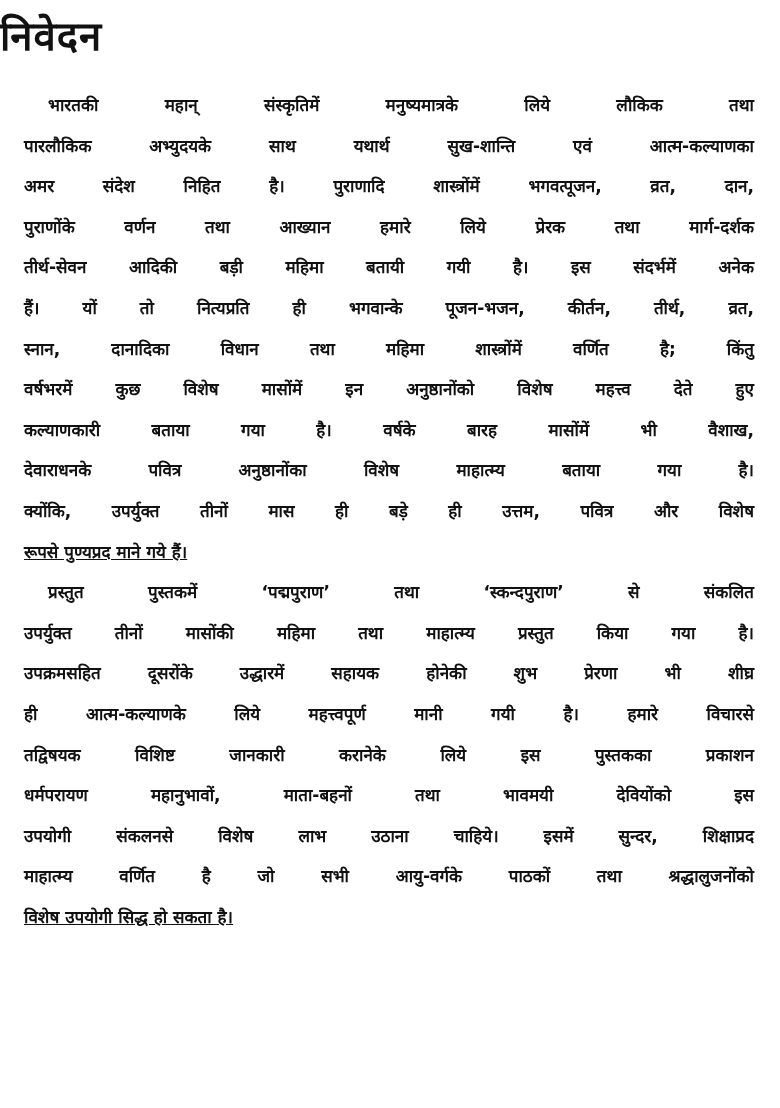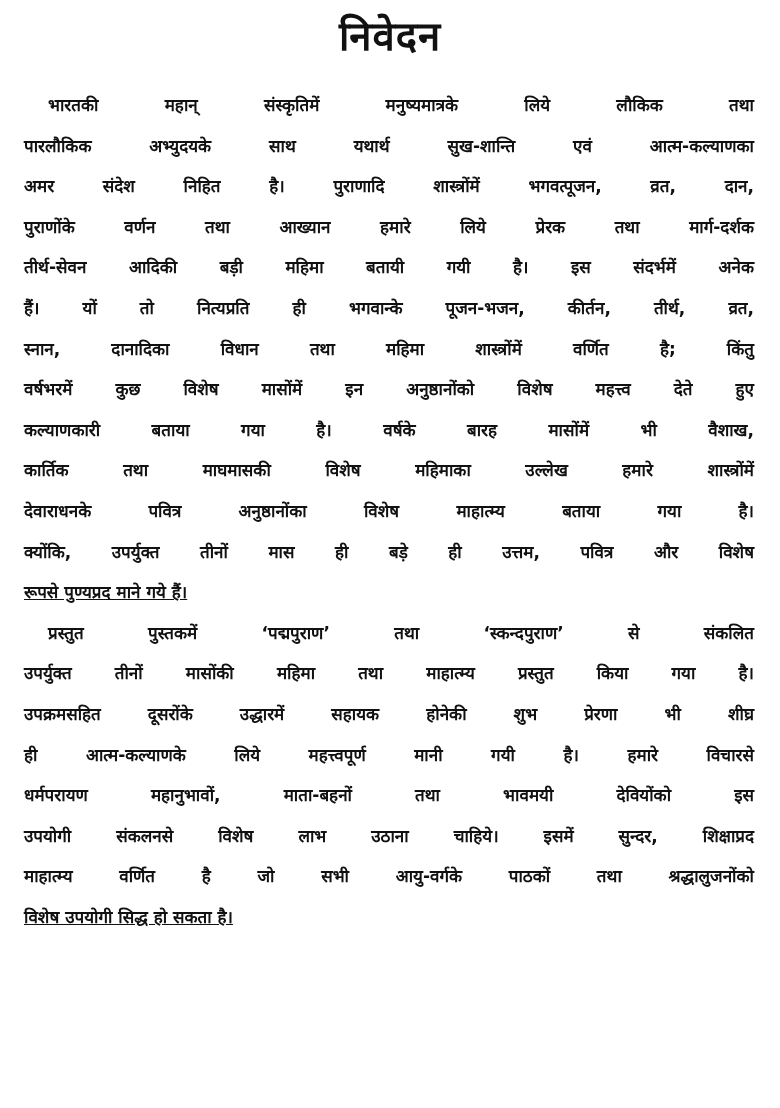--- a/index.html
+++ b/index.html
@@ -4,21 +4,21 @@
   <style>
     html, body { margin: 0; padding: 0; background: #ffffff; }
     body { width: 780px; height: 1108px; overflow: hidden; position: relative; }
     .page {
       position: absolute; left: 0; top: 0; width: 780px; height: 1108px;
       background: #ffffff; color: #111111;
       font-family: "DejaVu Sans", "Liberation Sans", sans-serif;
     }
     .title {
       position: absolute; top: 6px; left: 0; width: 780px;
-      text-align: center; font-size: 40px; font-weight: bold; line-height: 60px;
+      font-size: 40px; font-weight: bold; line-height: 60px;
       letter-spacing: 1px;
     }
     .body-text {
       position: absolute; top: 85px; left: 24px; width: 730px;
     }
     .line {
       height: 40.6px; line-height: 40.6px;
       font-size: 17px; font-weight: bold;
       text-align: justify; text-align-last: justify;
       white-space: nowrap; overflow: visible;
@@ -36,29 +36,29 @@
     <div class="paragraph">
       <div class="line indent">भारतकी महान् संस्कृतिमें मनुष्यमात्रके लिये लौकिक तथा</div>
       <div class="line">पारलौकिक अभ्युदयके साथ यथार्थ सुख-शान्ति एवं आत्म-कल्याणका</div>
       <div class="line">अमर संदेश निहित है। पुराणादि शास्त्रोंमें भगवत्पूजन, व्रत, दान,</div>
       <div class="line">पुराणोंके वर्णन तथा आख्यान हमारे लिये प्रेरक तथा मार्ग-दर्शक</div>
       <div class="line">तीर्थ-सेवन आदिकी बड़ी महिमा बतायी गयी है। इस संदर्भमें अनेक</div>
       <div class="line">हैं। यों तो नित्यप्रति ही भगवान्के पूजन-भजन, कीर्तन, तीर्थ, व्रत,</div>
       <div class="line">स्नान, दानादिका विधान तथा महिमा शास्त्रोंमें वर्णित है; किंतु</div>
       <div class="line">वर्षभरमें कुछ विशेष मासोंमें इन अनुष्ठानोंको विशेष महत्त्व देते हुए</div>
       <div class="line">कल्याणकारी बताया गया है। वर्षके बारह मासोंमें भी वैशाख,</div>
-      <div class="line">कार्तिक तथा माघमासकी विशेष महिमाका उल्लेख हमारे शास्त्रोंमें</div>
       <div class="line">देवाराधनके पवित्र अनुष्ठानोंका विशेष माहात्म्य बताया गया है।</div>
       <div class="line">क्योंकि, उपर्युक्त तीनों मास ही बड़े ही उत्तम, पवित्र और विशेष</div>
       <div class="line last">रूपसे पुण्यप्रद माने गये हैं।</div>
     </div>
     <div class="paragraph">
       <div class="line indent">प्रस्तुत पुस्तकमें ‘पद्मपुराण’ तथा ‘स्कन्दपुराण’ से संकलित</div>
       <div class="line">उपर्युक्त तीनों मासोंकी महिमा तथा माहात्म्य प्रस्तुत किया गया है।</div>
       <div class="line">उपक्रमसहित दूसरोंके उद्धारमें सहायक होनेकी शुभ प्रेरणा भी शीघ्र</div>
       <div class="line">ही आत्म-कल्याणके लिये महत्त्वपूर्ण मानी गयी है। हमारे विचारसे</div>
+      <div class="line">तद्विषयक विशिष्ट जानकारी करानेके लिये इस पुस्तकका प्रकाशन</div>
       <div class="line">धर्मपरायण महानुभावों, माता-बहनों तथा भावमयी देवियोंको इस</div>
       <div class="line">उपयोगी संकलनसे विशेष लाभ उठाना चाहिये। इसमें सुन्दर, शिक्षाप्रद</div>
       <div class="line">माहात्म्य वर्णित है जो सभी आयु-वर्गके पाठकों तथा श्रद्धालुजनोंको</div>
       <div class="line last">विशेष उपयोगी सिद्ध हो सकता है।</div>
     </div>
   </div>
 </div>
 
 </body></html>

